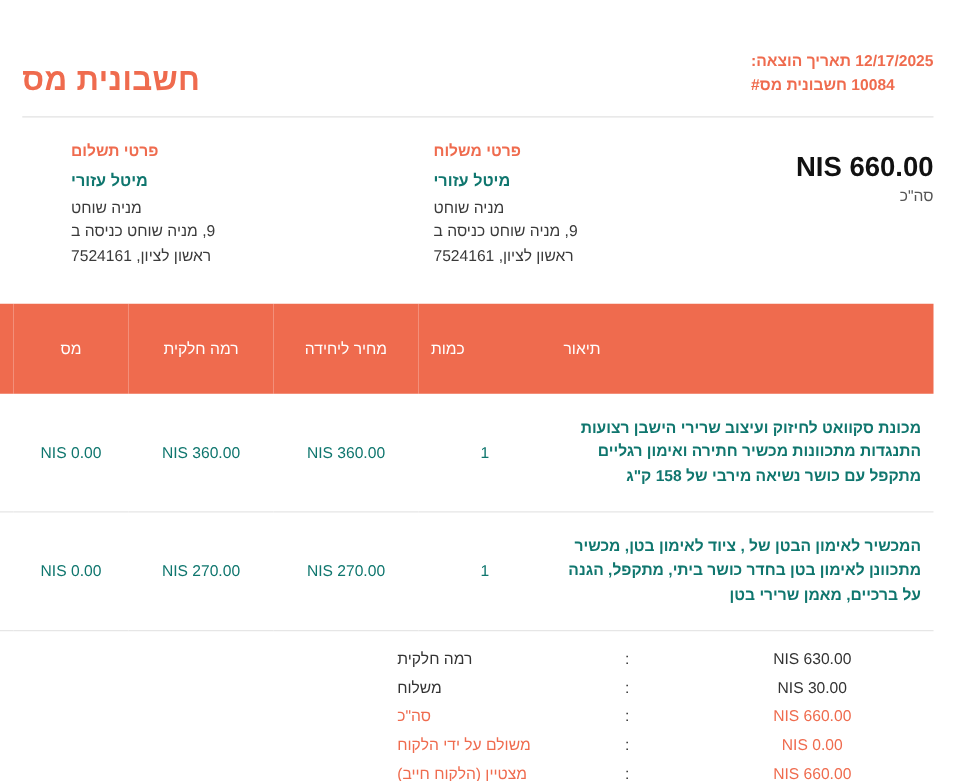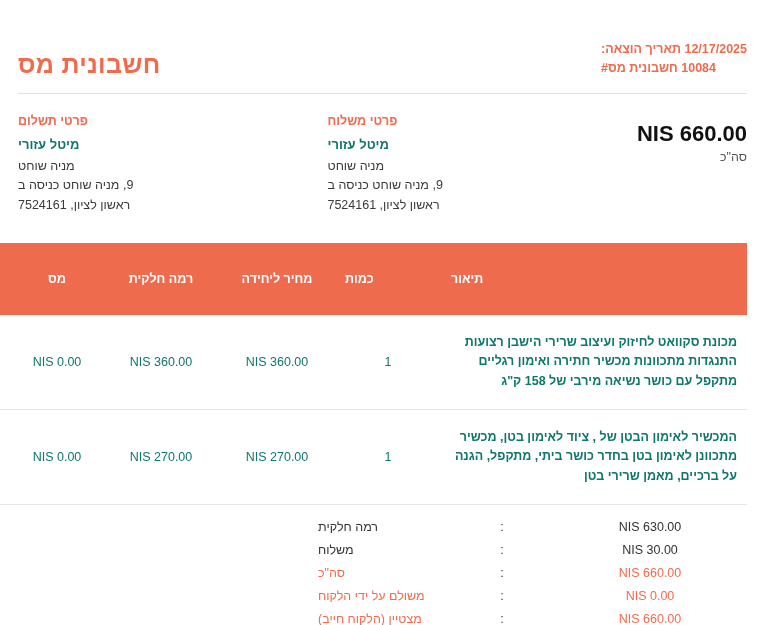--- a/index.html
+++ b/index.html
@@ -61,20 +61,21 @@
   }
 
   
   .info-row {
     display: flex;
     flex-direction: row-reverse;
     justify-content: space-between;
     align-items: flex-start;
     padding-top: 20px;
     padding-bottom: 20px;
+    margin-left: 39px;
   }
   .party {
     text-align: left;
     direction: rtl;
     min-width: 190px;
   }
   .party-heading {
     color: #ef6b4e;
     font-size: 12.5px;
     font-weight: bold;
@@ -114,21 +115,21 @@
   table.items {
     width: 100%;
     border-collapse: collapse;
     table-layout: fixed;
     margin-top: 8px;
   }
   table.items thead th {
     background: #ef6b4e;
     color: #ffffff;
     font-size: 12.5px;
-    font-weight: bold;
+    font-weight: normal;
     padding: 14px 10px;
     height: 44px;
     vertical-align: middle;
   }
   th.col-desc { text-align: left; width: 286px; padding-right: 14px; }
   th.col-qty { text-align: left; width: 86px; }
   th.col-unit { text-align: center; width: 96px; }
   th.col-sub { text-align: center; width: 96px; }
   th.col-tax { text-align: center; width: 72px; }
   th.col-total { text-align: center; width: 94px; }

